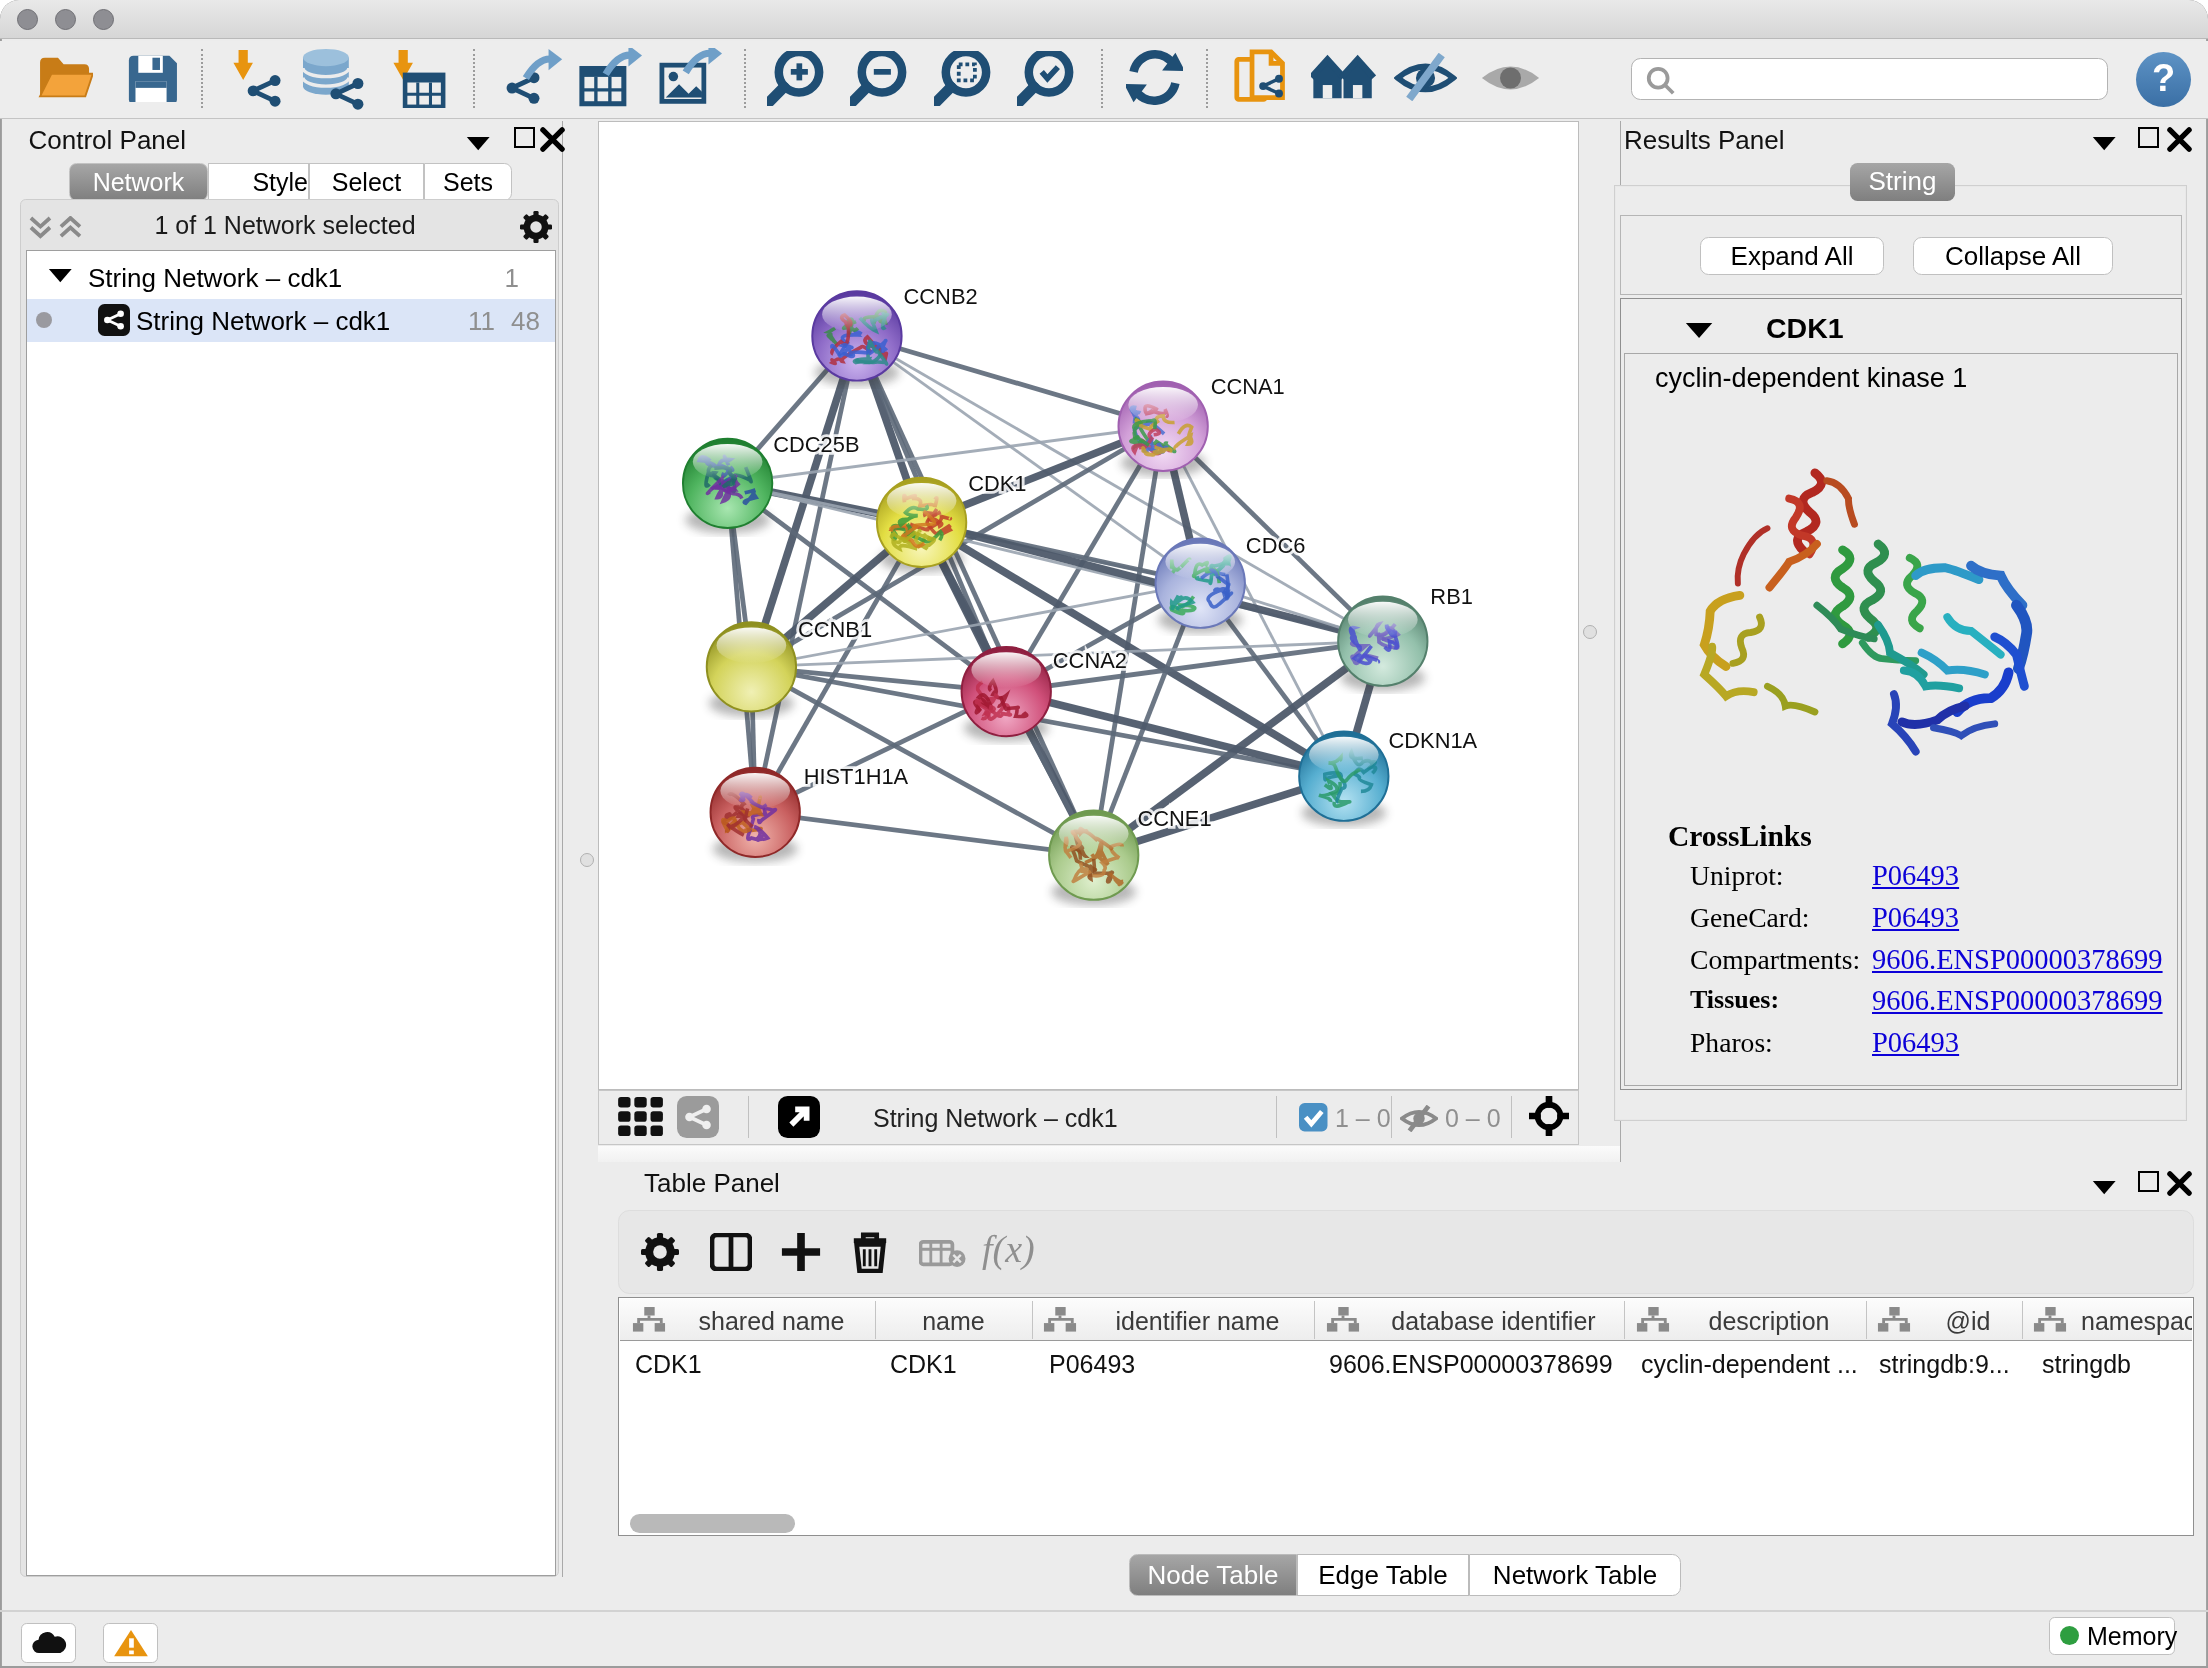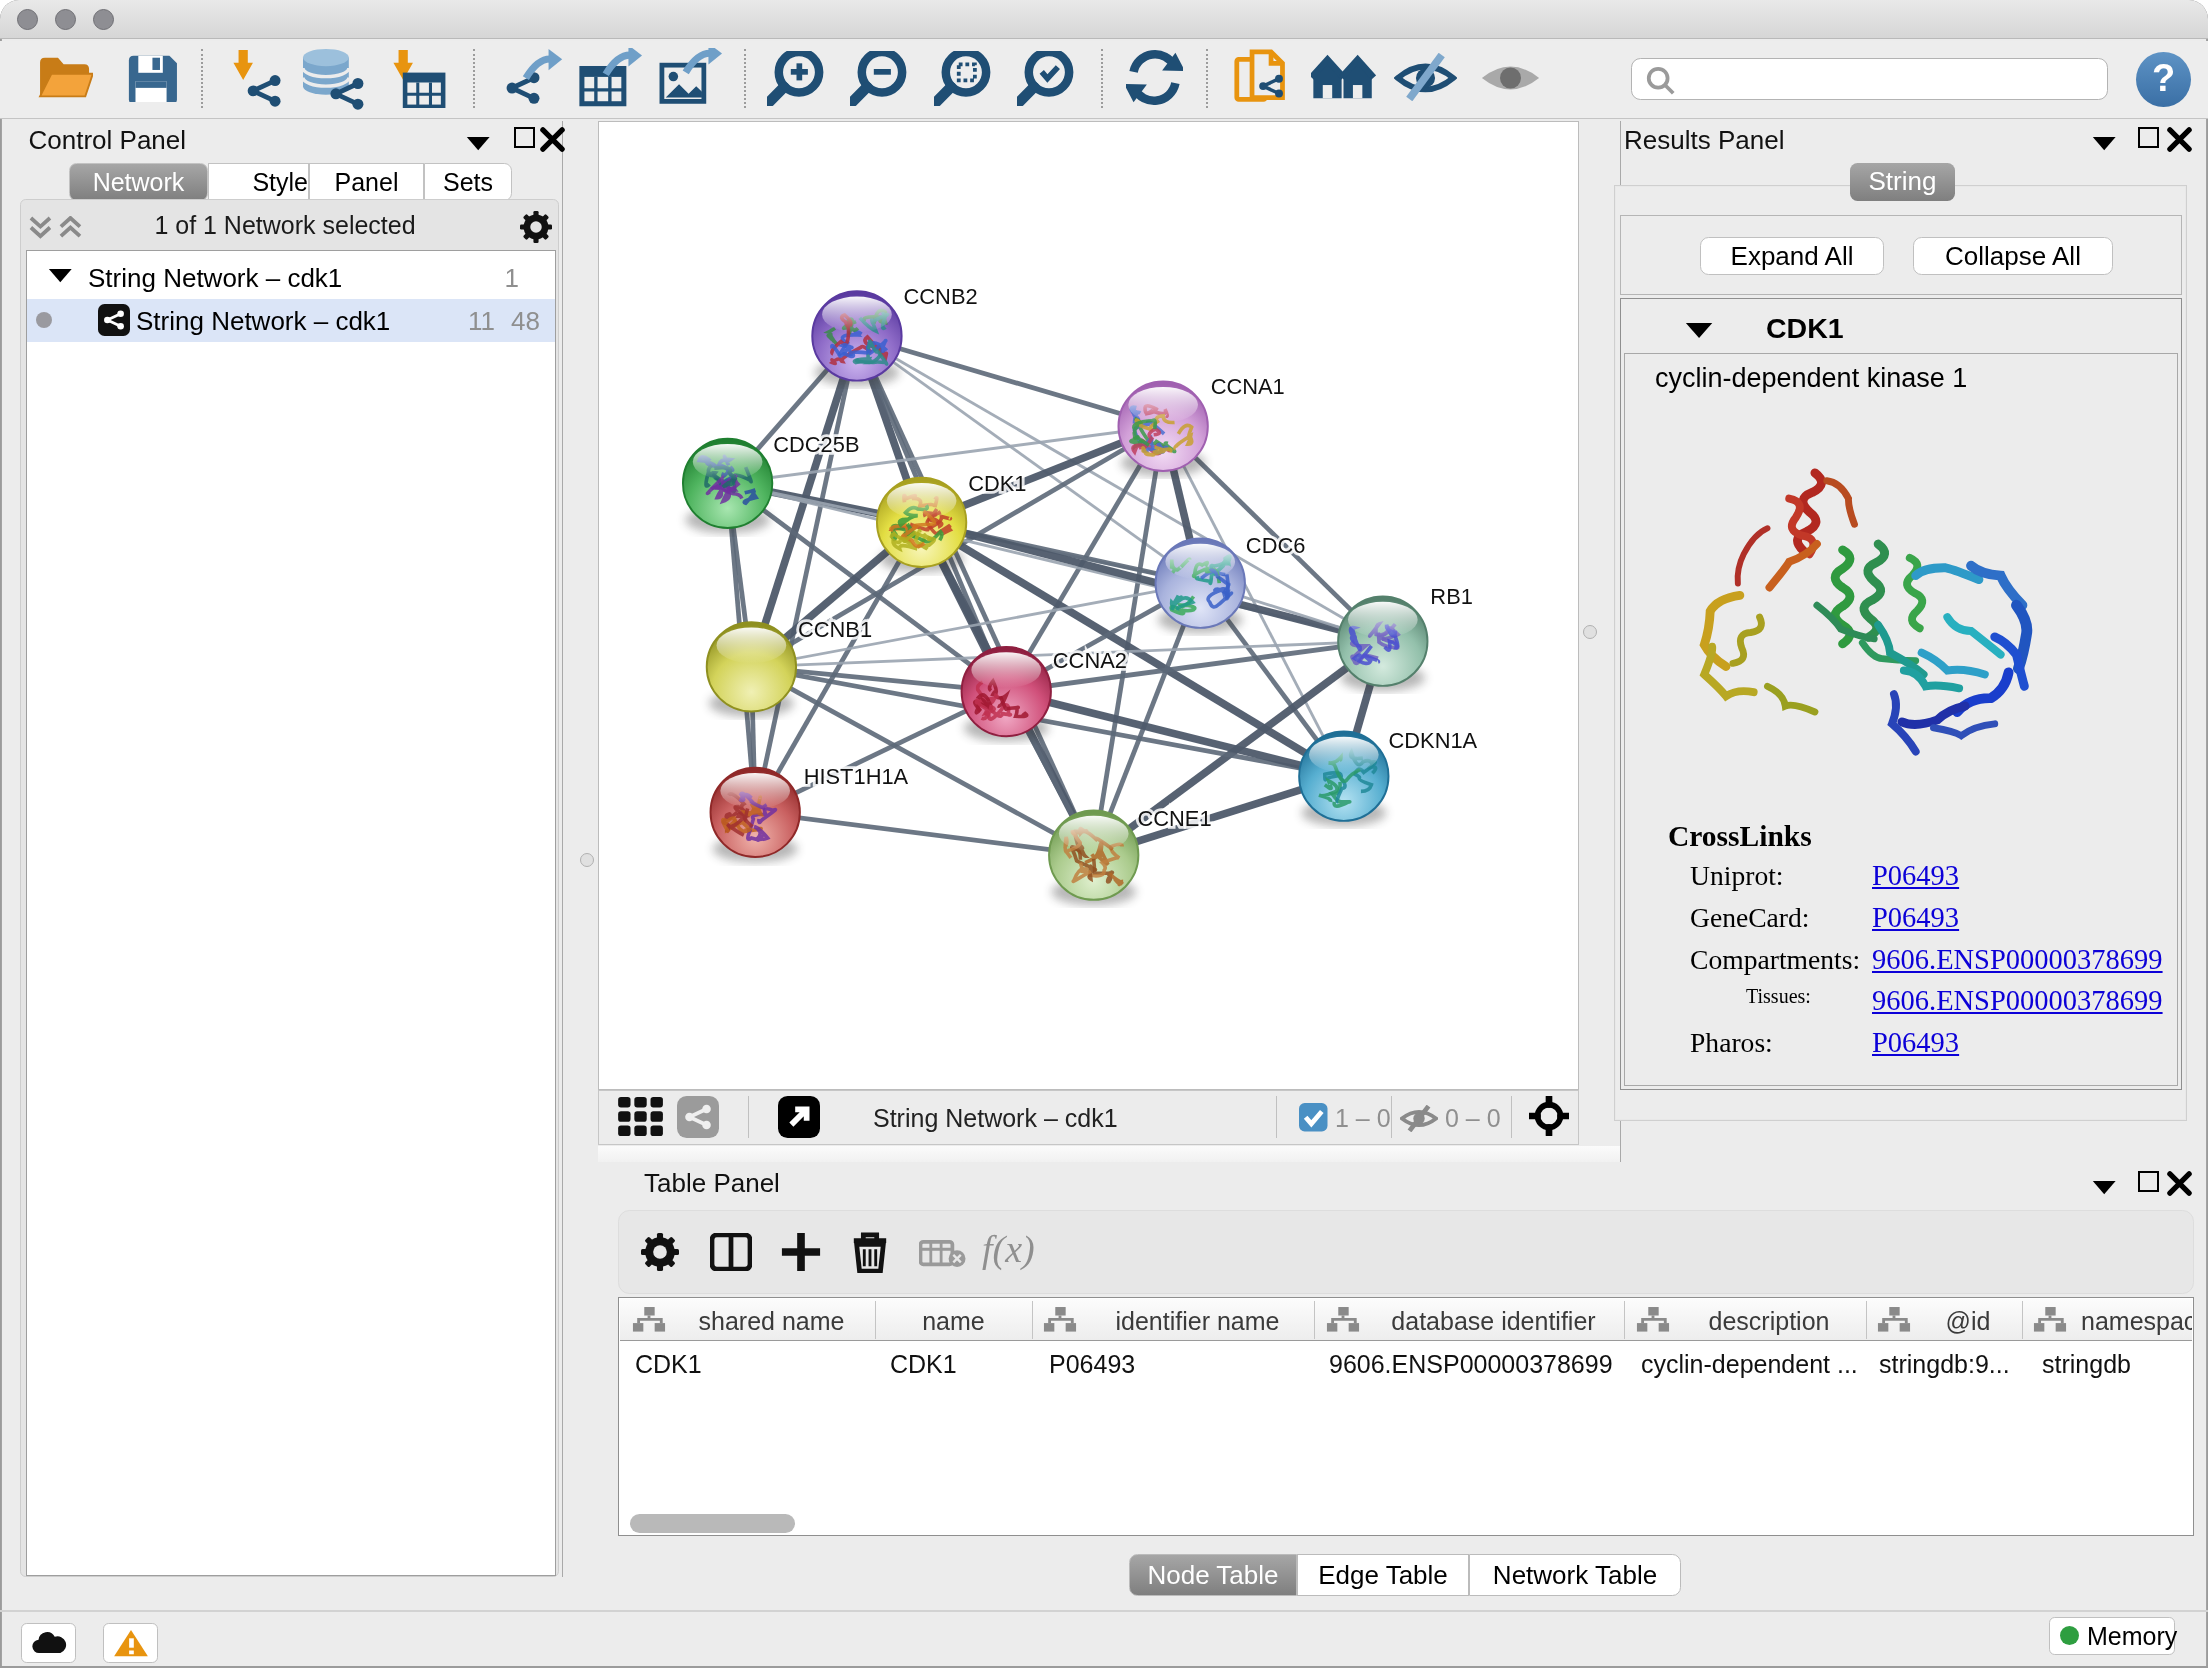--- a/index.html
+++ b/index.html
@@ -161,21 +161,21 @@
     <div class="abs panel-title" style="left:28.5px;top:125px;">Control Panel</div>
     <svg class="abs" style="left:463px;top:133px" width="38" height="23" viewBox="0 0 40 24">
       <path d="M4 4 h24 l-12 14 z" fill="#000"></path>
     </svg>
     <div class="abs" style="left:514px;top:127px;width:21px;height:21px;border:2.9px solid #000;"></div>
     <svg class="abs" style="left:540px;top:127px" width="25" height="25" viewBox="0 0 26 26">
       <path d="M3 3 L23 23 M23 3 L3 23" stroke="#000" stroke-width="5.5" stroke-linecap="round"></path>
     </svg>
     <div class="abs graytab" style="left:69px;top:163px;width:139px;height:38px;border-radius:7.6px;border:1px solid #c2c2c2;font-size:25px;text-align:center;line-height:36px;">Network</div>
     <div class="abs whitetab" style="left:208px;top:163px;width:101px;height:38px;border-radius:0;border:1px solid #c2c2c2;font-size:25px;text-align:right;line-height:36px;">Style</div>
-    <div class="abs whitetab" style="left:309px;top:163px;width:115px;height:38px;border-radius:0;border:1px solid #c2c2c2;font-size:25px;text-align:center;line-height:36px;">Panel</div>
+    <div class="abs whitetab" style="left:309px;top:163px;width:115px;height:38px;border-radius:0;border:1px solid #c2c2c2;font-size:25px;text-align:center;line-height:36px;">Select</div>
     <div class="abs whitetab" style="left:424px;top:163px;width:88px;height:38px;border-radius:0 7.6px 7.6px 0;border:1px solid #c2c2c2;font-size:25px;text-align:center;line-height:36px;">Sets</div>
     <div class="abs" style="left:20px;top:199px;width:539px;height:1378px;background:#e4e4e4;border:1px solid #cdcdcd;border-radius:5.7px;"></div>
     <svg class="abs" style="left:28.5px;top:216px" width="40" height="23" viewBox="0 0 42 24">
       <path d="M2 2 l10 9 l10-9 M2 12 l10 9 l10-9" fill="none" stroke="#8a8a8a" stroke-width="4"></path>
     </svg>
     <svg class="abs" style="left:59px;top:216px" width="40" height="23" viewBox="0 0 42 24">
       <path d="M2 11 l10-9 l10 9 M2 21 l10-9 l10 9" fill="none" stroke="#8a8a8a" stroke-width="4"></path>
     </svg>
     <div class="abs" style="left:95px;top:211px;width:380px;font-size:25px;color:#1a1a1a;text-align:center;">1 of 1 Network selected</div>
     <svg class="abs" style="left:520px;top:211px" width="32" height="32" viewBox="0 0 34 34">
@@ -562,21 +562,21 @@
         <path d="M330 180 q11.981890146610413 5.203865736366964 22 18 q5.353375843576648 22.365166137639633 8 32" fill="none" stroke="#1f4fd0" stroke-width="9" stroke-linecap="round" stroke-opacity="1"></path>
       </g>
     </svg>
     <div class="abs serif" style="left:1668px;top:820px;font-size:29.5px;font-weight:bold;">CrossLinks</div>
     <div class="abs serif" style="left:1690px;top:860px;font-size:27.6px;">Uniprot:</div>
     <div class="abs link" style="left:1872px;top:860px;font-size:28.5px;">P06493</div>
     <div class="abs serif" style="left:1690px;top:902px;font-size:27.6px;">GeneCard:</div>
     <div class="abs link" style="left:1872px;top:902px;font-size:28.5px;">P06493</div>
     <div class="abs serif" style="left:1690px;top:944px;font-size:27.6px;">Compartments:</div>
     <div class="abs link" style="left:1872px;top:944px;font-size:28.5px;">9606.ENSP00000378699</div>
-    <div class="abs serif" style="left:1746px;top:985px;font-size:20px;">Tissues:</div>
+    <div class="abs serif" style="left:1690px;top:985px;font-size:26px;font-weight:bold;">Tissues:</div>
     <div class="abs link" style="left:1872px;top:985px;font-size:28.5px;">9606.ENSP00000378699</div>
     <div class="abs serif" style="left:1690px;top:1027px;font-size:27.6px;">Pharos:</div>
     <div class="abs link" style="left:1872px;top:1027px;font-size:28.5px;">P06493</div>
     <div class="abs" style="left:598px;top:1162px;width:1601px;height:448px;background:#ececec;"></div>
     <div class="abs panel-title" style="left:644px;top:1168px;">Table Panel</div>
     <svg class="abs" style="left:2089px;top:1177px" width="38" height="23" viewBox="0 0 40 24">
       <path d="M4 4 h24 l-12 14 z" fill="#000"></path>
     </svg>
     <div class="abs" style="left:2138px;top:1171px;width:21px;height:21px;border:2.9px solid #000;"></div>
     <svg class="abs" style="left:2167px;top:1171px" width="25" height="25" viewBox="0 0 26 26">

